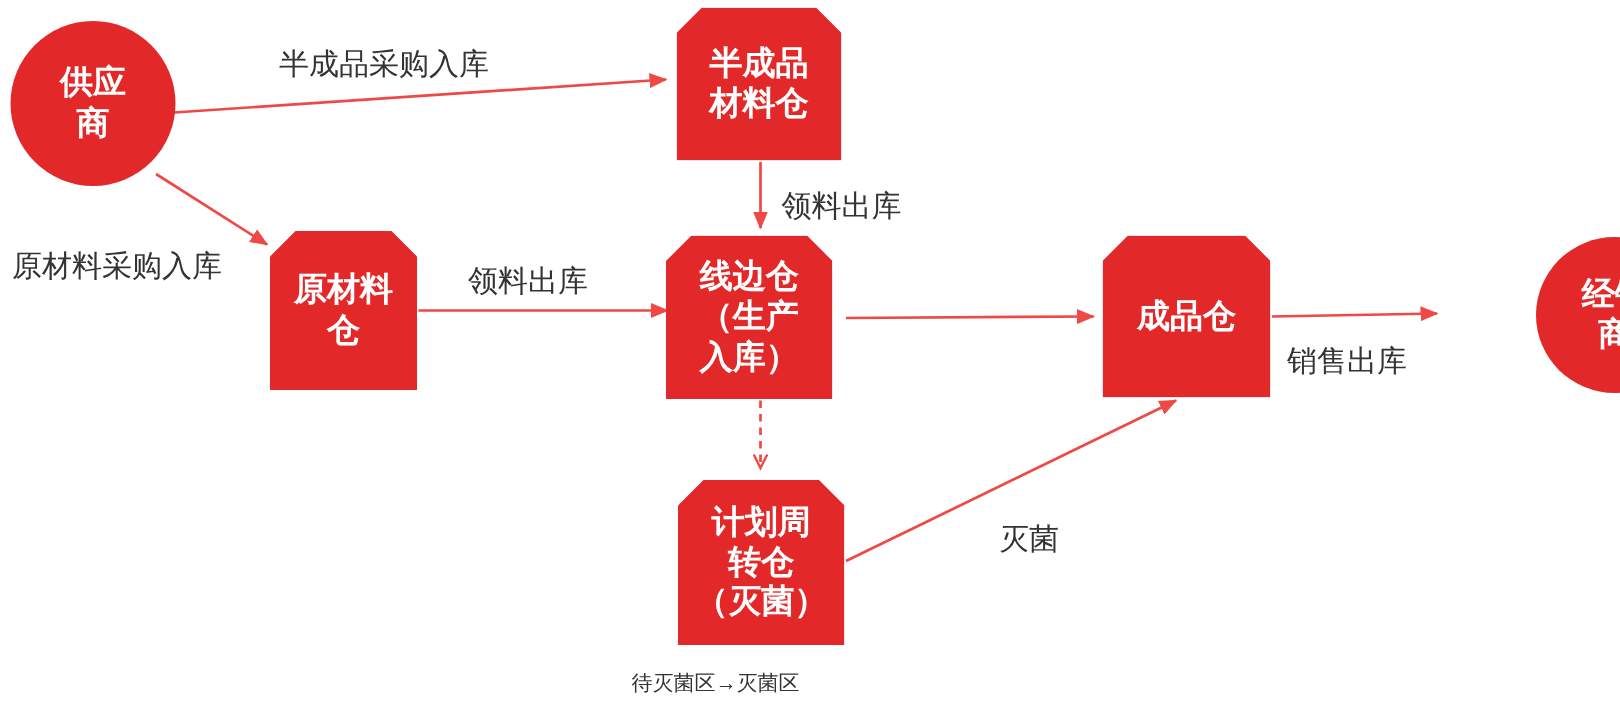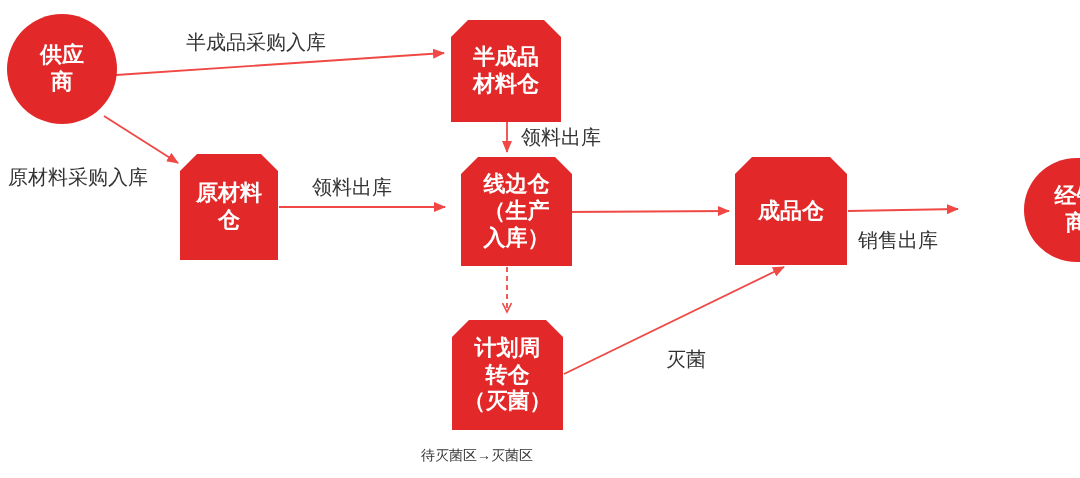--- a/index.html
+++ b/index.html
@@ -25,23 +25,23 @@
     background:var(--node-fill,#e22828);
     color:var(--node-text,#ffffff);
     display:flex;flex-direction:column;align-items:center;justify-content:center;
     font-weight:bold;font-size:22px;line-height:1.22;text-align:center;
   }
   .node-circle{border-radius:50%;}
   .node-warehouse{
     clip-path:polygon(17px 0,calc(100% - 17px) 0,100% 17px,100% 100%,0 100%,0 17px);
   }
   #node-supplier{left:7px;top:14px;width:110px;height:110px;}
-  #node-semi{left:451px;top:20px;width:110px;height:102px;}
+  #node-semi{left:451px;top:5px;width:110px;height:102px;}
   #node-raw{left:180px;top:154px;width:98px;height:106px;text-align:center;}
-  #node-lineside{left:461px;top:157px;width:111px;height:109px;}
+  #node-lineside{left:444px;top:157px;width:111px;height:109px;}
   #node-turnover{left:452px;top:320px;width:111px;height:110px;}
   #node-finished{left:735px;top:157px;width:112px;height:108px;}
   #node-distributor{left:1024px;top:158px;width:105px;height:104px;}
 
   .edge-label{
     position:absolute;z-index:2;color:var(--label-text,#333333);
     font-size:20px;white-space:nowrap;
   }
   #lbl-semi-purchase{left:186px;top:29px;}
   #lbl-raw-purchase{left:8px;top:164px;}

